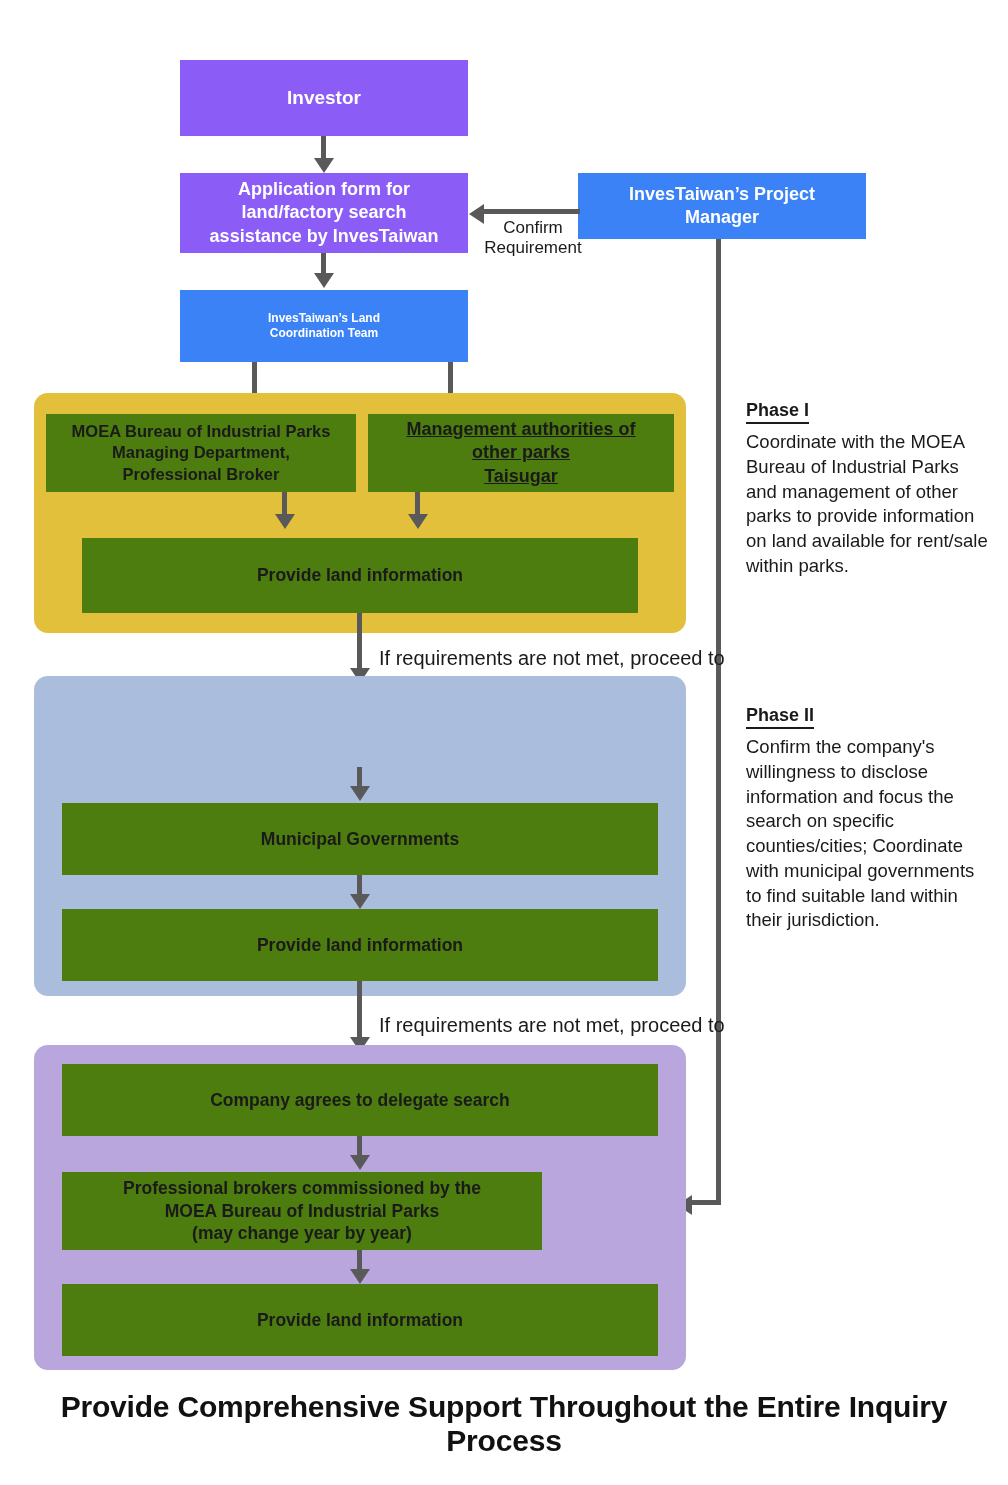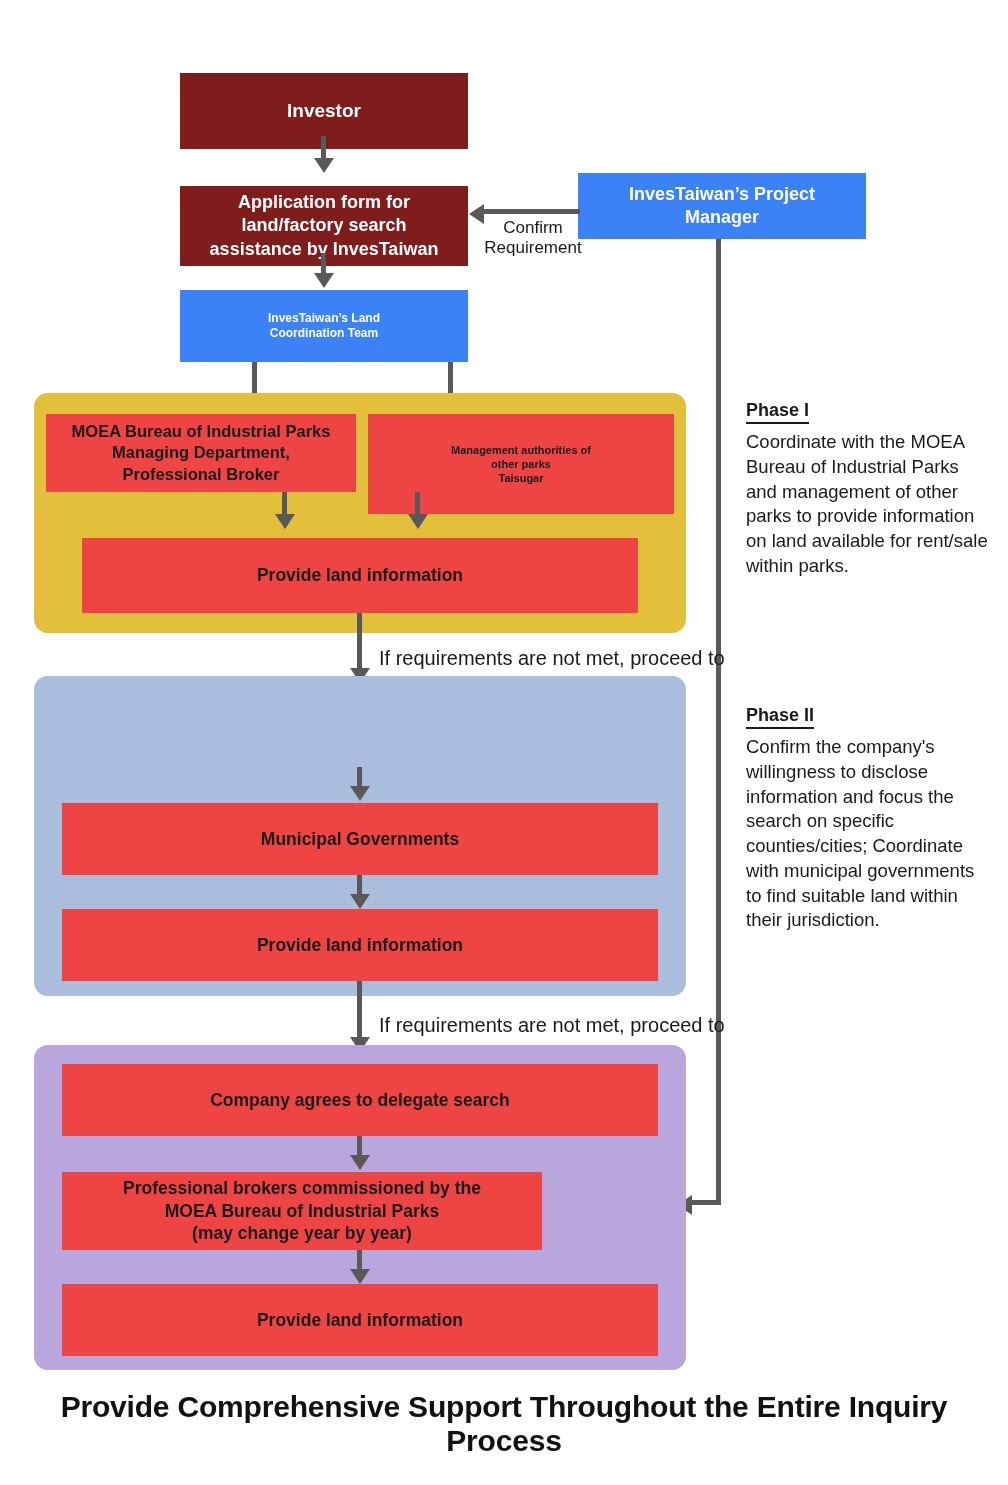--- a/index.html
+++ b/index.html
@@ -23,23 +23,23 @@
     position: absolute;
     box-sizing: border-box;
     display: flex;
     align-items: center;
     justify-content: center;
     text-align: center;
     font-weight: bold;
     line-height: 1.28;
     white-space: pre-line;
   }
-  .node.orange  { background: #7f1d1d; color: #ffffff; margin-top: 13px; }
+  .node.orange  { background: #8b5cf6; color: #ffffff; }
   .node.maroon  { background: #3b82f6; color: #ffffff; }
-  .node.white   { background: #ef4444; color: #1a1a1a; }
+  .node.white   { background: #4d7c0f; color: #1a1a1a; }
 
   
   .phase-box {
     position: absolute;
     box-sizing: border-box;
     border-radius: 14px;
   }
   .phase-box.yellow { background: #E3C03C; }
   .phase-box.blue   { background: #AABDDC; }
   .phase-box.purple { background: #B8A6DC; }
@@ -154,21 +154,21 @@
 
   <div class="vline" style="left:448px; top:362px; height:38px;"></div>
   <div class="arrow-down" style="left:440.5px; top:393px;"></div>
 
   <div class="phase-box yellow" style="left:34px; top:393px; width:652px; height:240px;"></div>
 
   <div class="node white" style="left:46px; top:414px; width:310px; height:78px; font-size:16.5px;">MOEA Bureau of Industrial Parks
 Managing Department,
 Professional Broker</div>
 
-  <div class="node white" style="left:368px; top:414px; width:306px; height:100px; font-size:11px;">Management authorities of
+  <div class="node white" style="left:368px; top:414px; width:306px; height:78px; font-size:18px;text-decoration:underline;">Management authorities of
 other parks
 Taisugar</div>
 
   <div class="vline" style="left:282px; top:492px; height:30px;"></div>
   <div class="arrow-down" style="left:274.5px; top:514px;"></div>
 
   <div class="vline" style="left:415px; top:492px; height:30px;"></div>
   <div class="arrow-down" style="left:407.5px; top:514px;"></div>
 
   <div class="node white" style="left:82px; top:538px; width:556px; height:75px; font-size:17.5px;">Provide land information</div>

